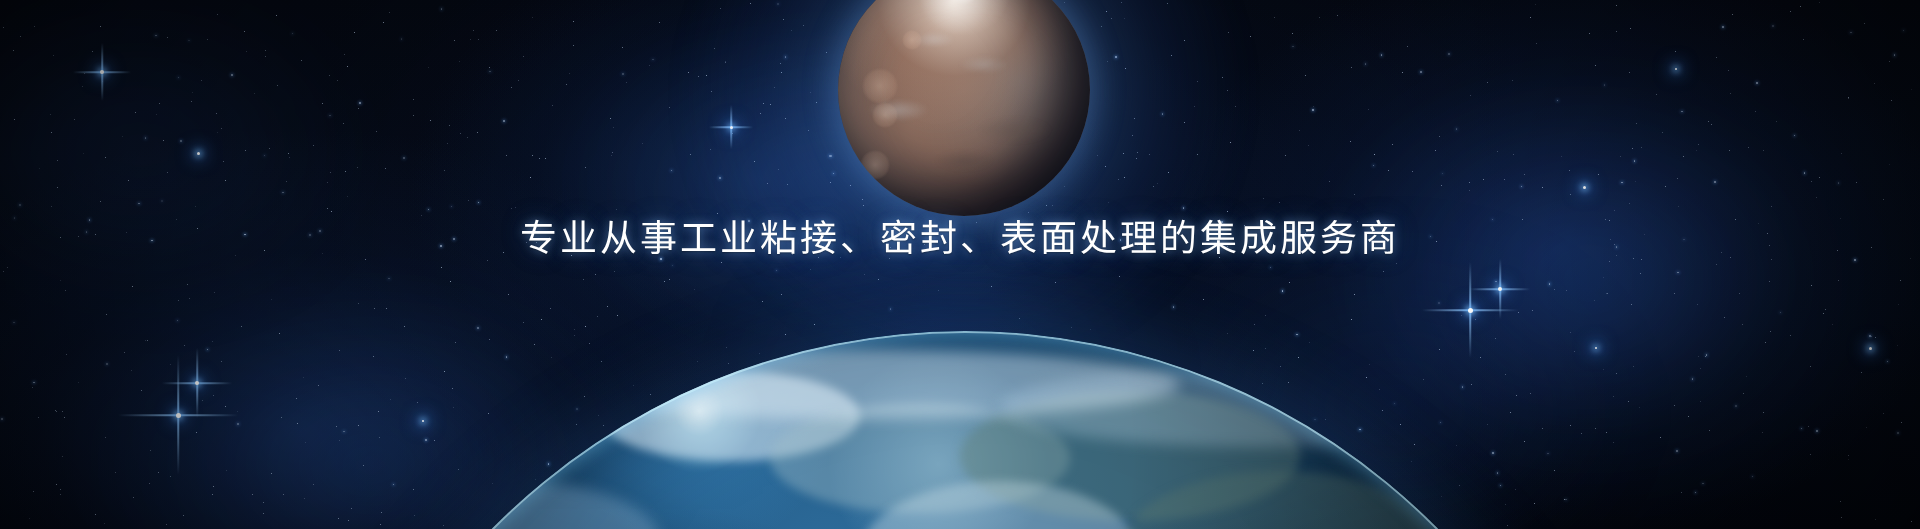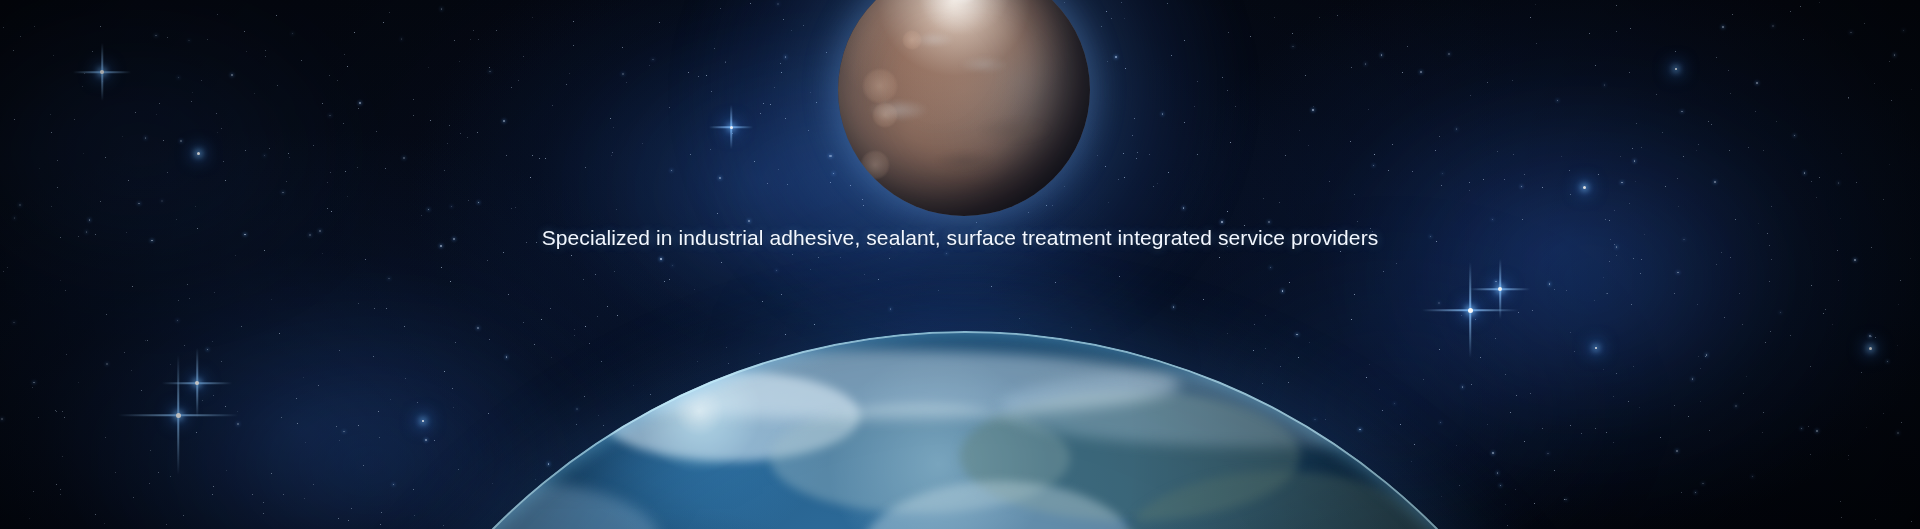--- a/index.html
+++ b/index.html
@@ -1094,16 +1094,16 @@
       <div class="cloudband" style="left:60px; top:150px; width:300px; height:120px; background:rgba(190,225,250,0.26);"></div>
       <div class="earth-shade"></div>
       <div class="earth-rim-hi"></div>
       <div class="earth-rim"></div>
     </div>
   </div>
 
   <div class="vignette"></div>
 
   <div class="copy">
-    <p class="headline-en">Specialized in industrial adhesive, sealant, surface treatment integrated service providers</p>
+    <h1 class="headline-cn">专业从事工业粘接、密封、表面处理的集成服务商</h1>
   </div>
 
 </div>
 
 </body></html>

